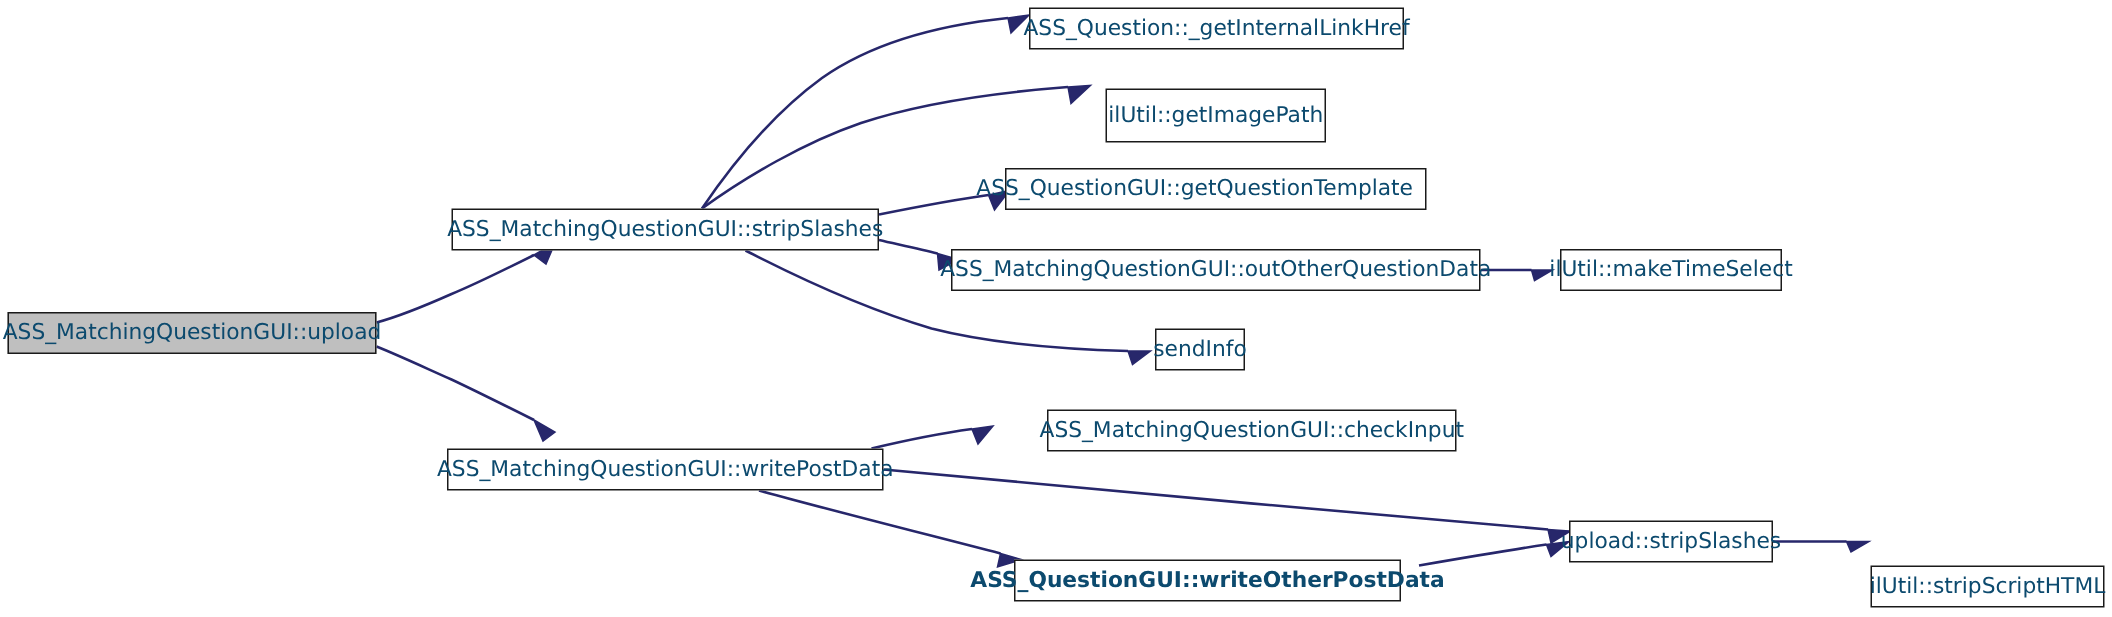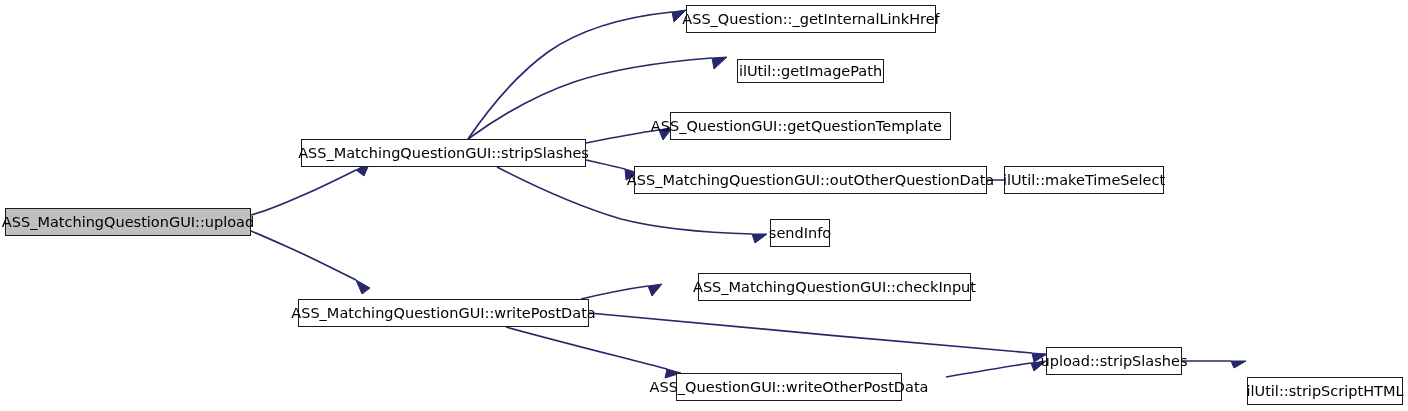--- a/index.html
+++ b/index.html
@@ -42,21 +42,21 @@
     align-items: center;
     justify-content: center;
     white-space: nowrap;
   }
   .node-box.highlight {
     background: #bfbfbf;
   }
   .node-label {
     font-family: "DejaVu Sans", sans-serif;
     font-size: 14.5px;
-    color: #000000;
+    color: #0c4a6e;
     line-height: 1;
     letter-spacing: 0px;
     padding: 0 8px;
   }
 </style>
 </head>
 <body>
 
 <div id="canvas">
 
@@ -97,39 +97,39 @@
       </div>
       <div class="node-box" style="left: 301px; top: 139px; width: 285px; height: 28px;">
         <span class="node-label">ASS_MatchingQuestionGUI::stripSlashes</span>
       </div>
       <div class="node-box" style="left: 298px; top: 299px; width: 291px; height: 28px;">
         <span class="node-label">ASS_MatchingQuestionGUI::writePostData</span>
       </div>
       <div class="node-box" style="left: 686px; top: 5px; width: 250px; height: 28px;">
         <span class="node-label">ASS_Question::_getInternalLinkHref</span>
       </div>
-      <div class="node-box" style="left: 737px; top: 59px; width: 147px; height: 24px;">
+      <div class="node-box" style="left: 737px; top: 59px; width: 147px; height: 36px;">
         <span class="node-label">ilUtil::getImagePath</span>
       </div>
       <div class="node-box" style="left: 670px; top: 112px; width: 281px; height: 28px; justify-content: flex-end;">
         <span class="node-label">ASS_QuestionGUI::getQuestionTemplate</span>
       </div>
       <div class="node-box" style="left: 634px; top: 166px; width: 353px; height: 28px;">
         <span class="node-label">ASS_MatchingQuestionGUI::outOtherQuestionData</span>
       </div>
       <div class="node-box" style="left: 770px; top: 219px; width: 60px; height: 28px;">
         <span class="node-label">sendInfo</span>
       </div>
-      <div class="node-box" style="left: 1004px; top: 166px; width: 160px; height: 28px;">
+      <div class="node-box" style="left: 1040px; top: 166px; width: 148px; height: 28px;">
         <span class="node-label">ilUtil::makeTimeSelect</span>
       </div>
       <div class="node-box" style="left: 674px; top: 273px; width: 273px; height: 28px; margin-left: 24px;">
         <span class="node-label">ASS_MatchingQuestionGUI::checkInput</span>
       </div>
-      <div class="node-box" style="left: 676px; top: 373px; width: 226px; height: 28px;">
+      <div class="node-box" style="left: 676px; top: 373px; width: 258px; height: 28px; font-weight: bold;">
         <span class="node-label">ASS_QuestionGUI::writeOtherPostData</span>
       </div>
       <div class="node-box" style="left: 1046px; top: 347px; width: 136px; height: 28px;">
         <span class="node-label">upload::stripSlashes</span>
       </div>
       <div class="node-box" style="left: 1247px; top: 347px; width: 156px; height: 28px; margin-top: 30px;">
         <span class="node-label">ilUtil::stripScriptHTML</span>
       </div>
     </div>
 

